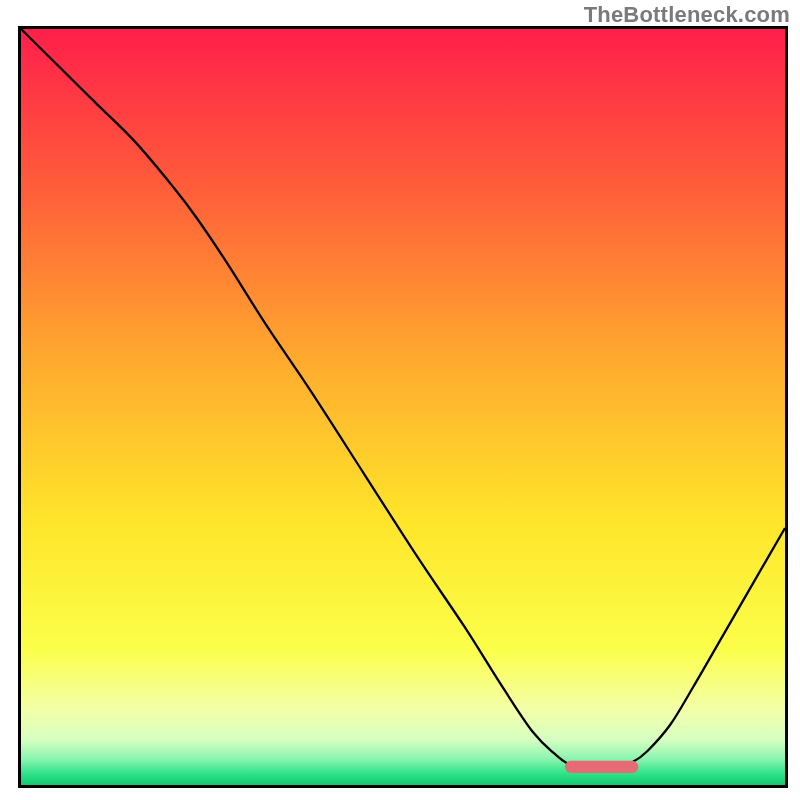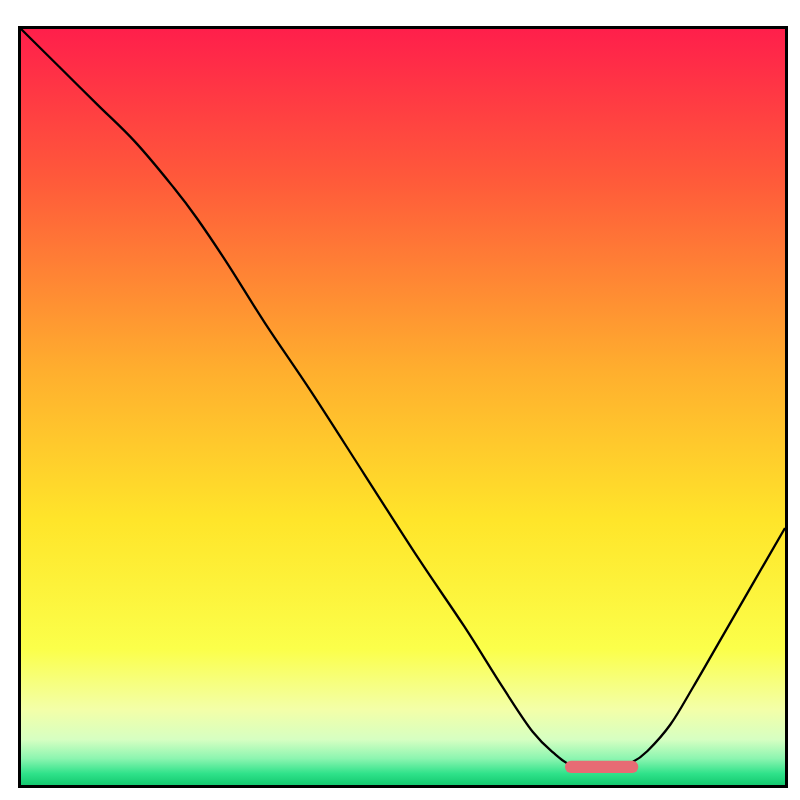--- a/index.html
+++ b/index.html
@@ -50,20 +50,21 @@
     width: 100%;
     height: 100%;
     display: block;
   }
 </style>
 </head>
 <body>
 
 <div class="frame">
 
+  <div class="watermark">TheBottleneck.com</div>
 
   <div class="plot-border">
 
     <svg class="bg" viewBox="0 0 100 100" preserveAspectRatio="none">
       <defs>
         <linearGradient id="bgGrad" x1="0" y1="0" x2="0" y2="1">
             <stop offset="0.00%" stop-color="#ff1f4b"></stop>
             <stop offset="20.00%" stop-color="#ff5a3a"></stop>
             <stop offset="45.00%" stop-color="#ffae2e"></stop>
             <stop offset="65.00%" stop-color="#ffe52a"></stop>

